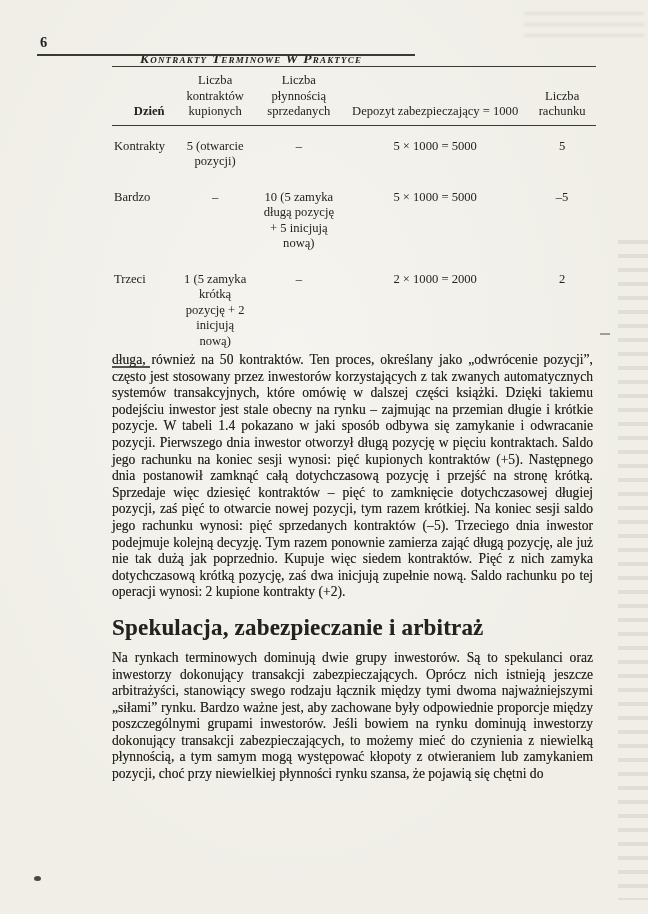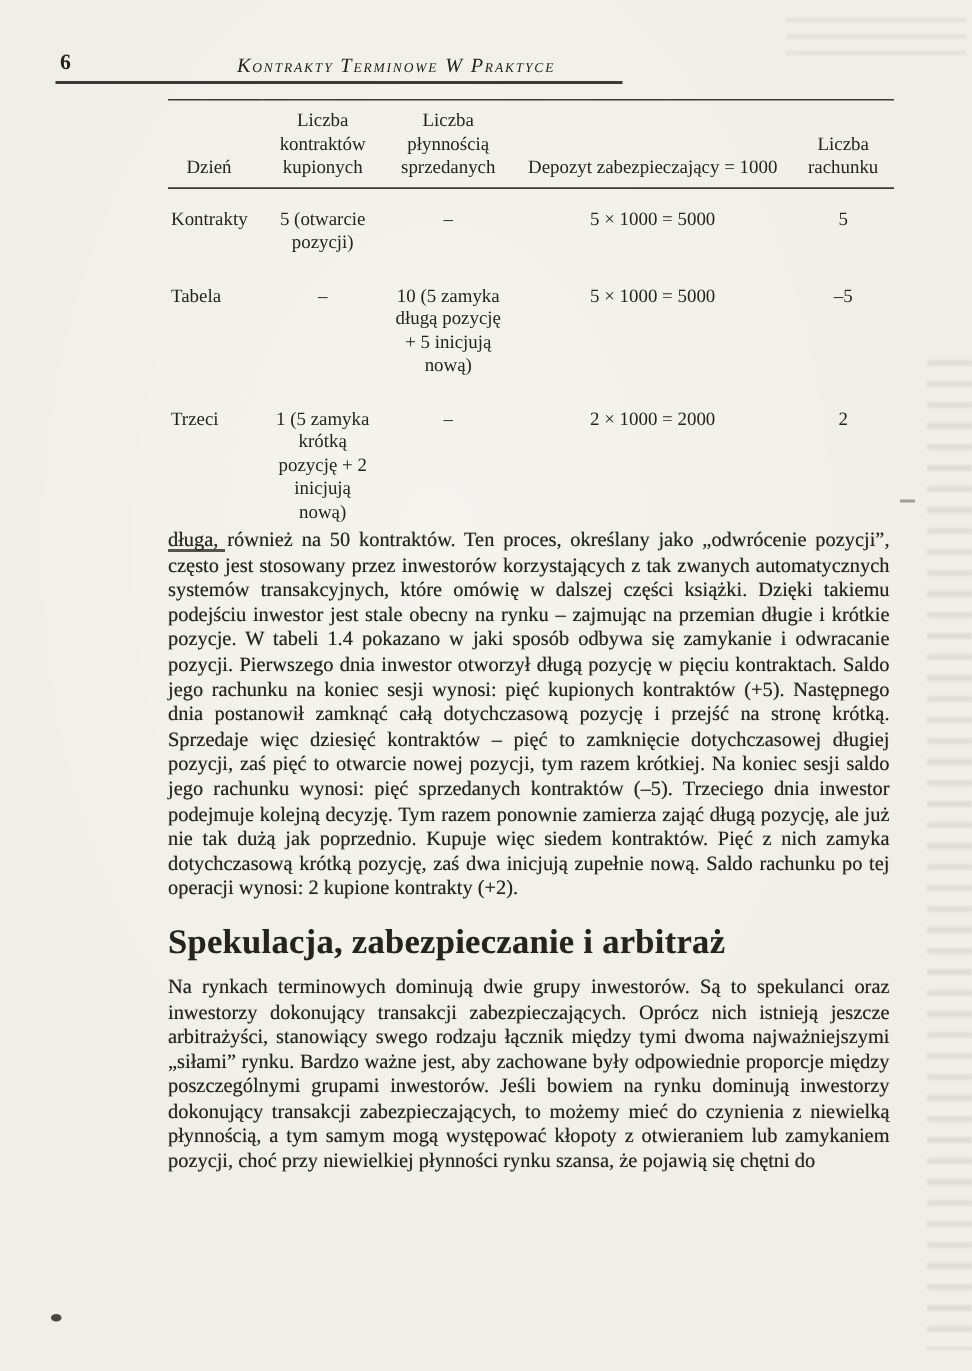--- a/index.html
+++ b/index.html
@@ -19,46 +19,45 @@
   }
   .scan-page { position: absolute; inset: 0; }
 
   
   .running-header { position: absolute; top: 34px; left: 0; right: 0; height: 22px; }
   .page-number {
     position: absolute; left: 40px; top: 0;
     font-size: 14.5px; font-weight: bold;
   }
   .running-title {
-    position: absolute; left: 140px; top: 2px;
-    font-size: 13.5px; font-style: italic; font-weight: 400;
+    position: absolute; left: 140px; top: 17px;
+    font-size: 13.5px; font-style: italic; font-weight: 700;
     font-variant: small-caps; letter-spacing: 1.2px;
     text-transform: capitalize;
-    margin-left: 18px;
   }
   .header-rule {
     position: absolute; left: 37px; top: 54px; width: 378px; height: 2px;
     background: #3b3a36;
   }
 
   
   .table-block { position: absolute; left: 112px; top: 66px; width: 484px; }
   .table-caption { font-size: 12.5px; margin-bottom: 9px; }
   .table-caption .cap-label { font-style: italic; margin-right: 14px; }
   table.pos-table {
     border-collapse: collapse; width: 484px;
     font-size: 12.6px; line-height: 15.5px;
     border-top: 1.5px solid #3b3a36;
   }
   table.pos-table thead td {
     vertical-align: bottom; text-align: center;
     padding: 6px 10px 5px 10px;
     border-bottom: 1.5px solid #3b3a36;
   }
-  table.pos-table thead td.col-day { text-align: center; padding-left: 2px; }
+  table.pos-table thead td.col-day { text-align: right; padding-left: 2px; font-weight: bold; }
   table.pos-table tbody td {
     vertical-align: top; text-align: center;
     padding: 13px 8px 7px 8px;
   }
   table.pos-table tbody td.col-day { text-align: left; padding-left: 2px; }
   .col-day { width: 72px; }
   .col-bought { width: 112px; }
   .col-sold { width: 114px; }
   .col-deposit { width: 126px; white-space: nowrap; }
   .col-balance { width: 60px; }
@@ -129,21 +128,21 @@
       </thead>
       <tbody>
         <tr>
           <td class="col-day">Kontrakty</td>
           <td class="col-bought">5 (otwarcie pozycji)</td>
           <td class="col-sold">–</td>
           <td class="col-deposit">5 × 1000 = 5000</td>
           <td class="col-balance">5</td>
         </tr>
         <tr>
-          <td class="col-day">Tabela</td>
+          <td class="col-day">Bardzo</td>
           <td class="col-bought">–</td>
           <td class="col-sold">10 (5 zamyka długą pozycję + 5 inicjują nową)</td>
           <td class="col-deposit">5 × 1000 = 5000</td>
           <td class="col-balance">–5</td>
         </tr>
         <tr>
           <td class="col-day">Trzeci</td>
           <td class="col-bought">1 (5 zamyka krótką pozycję + 2 inicjują nową)</td>
           <td class="col-sold">–</td>
           <td class="col-deposit">2 × 1000 = 2000</td>

